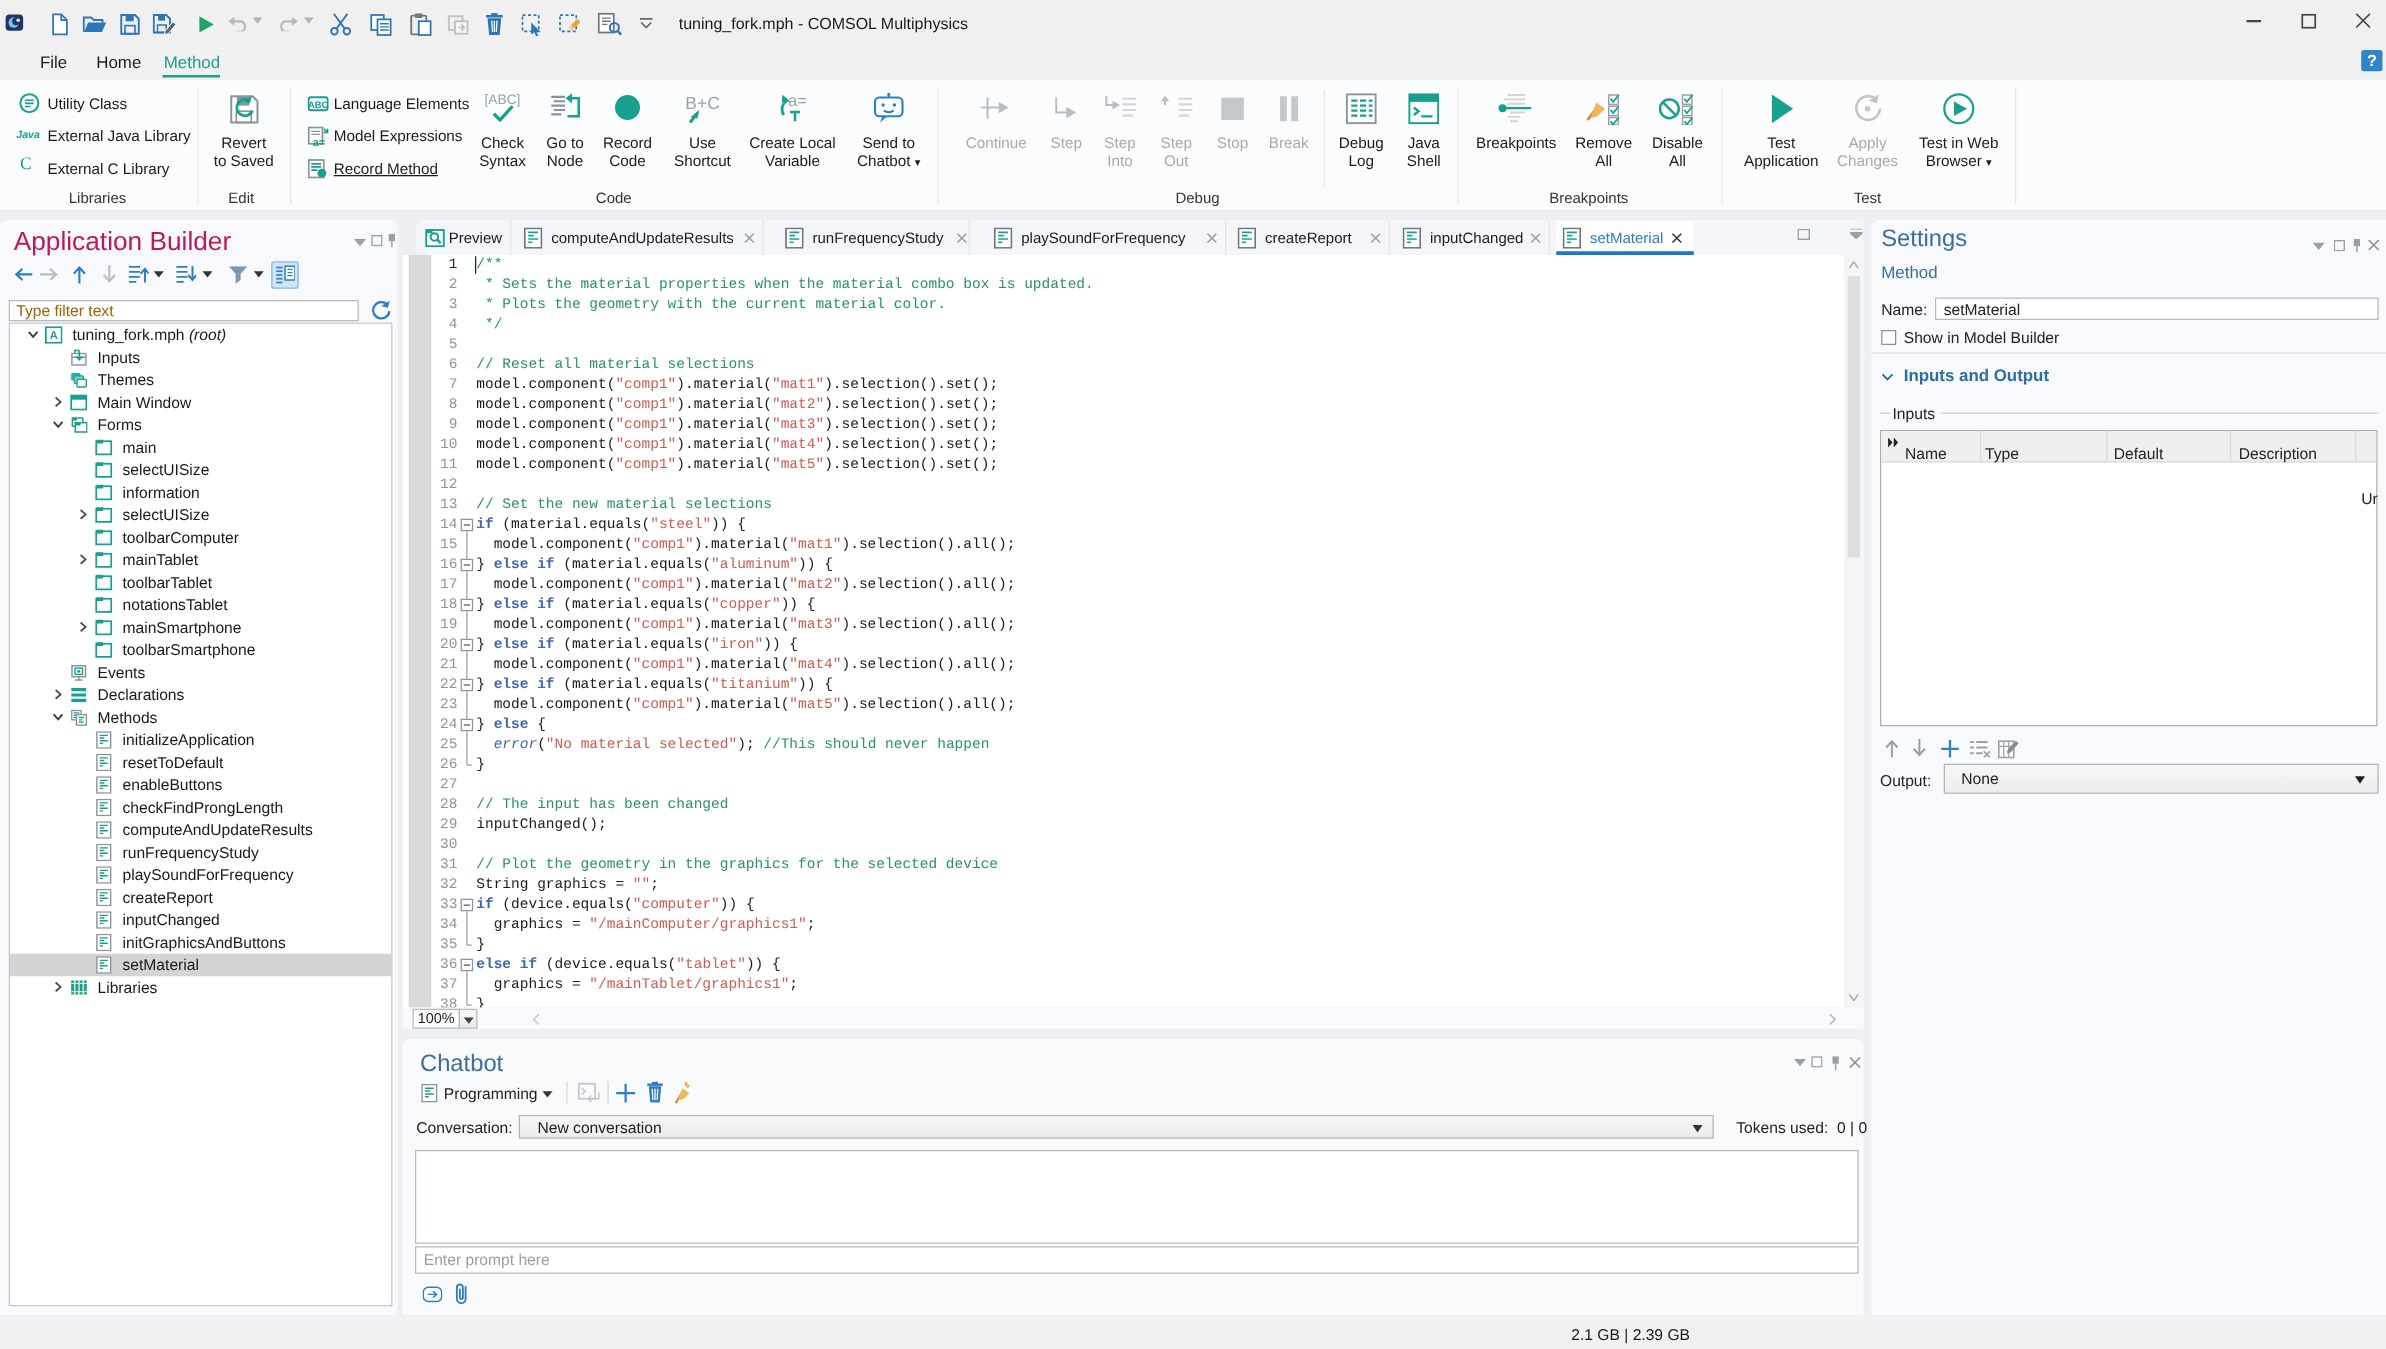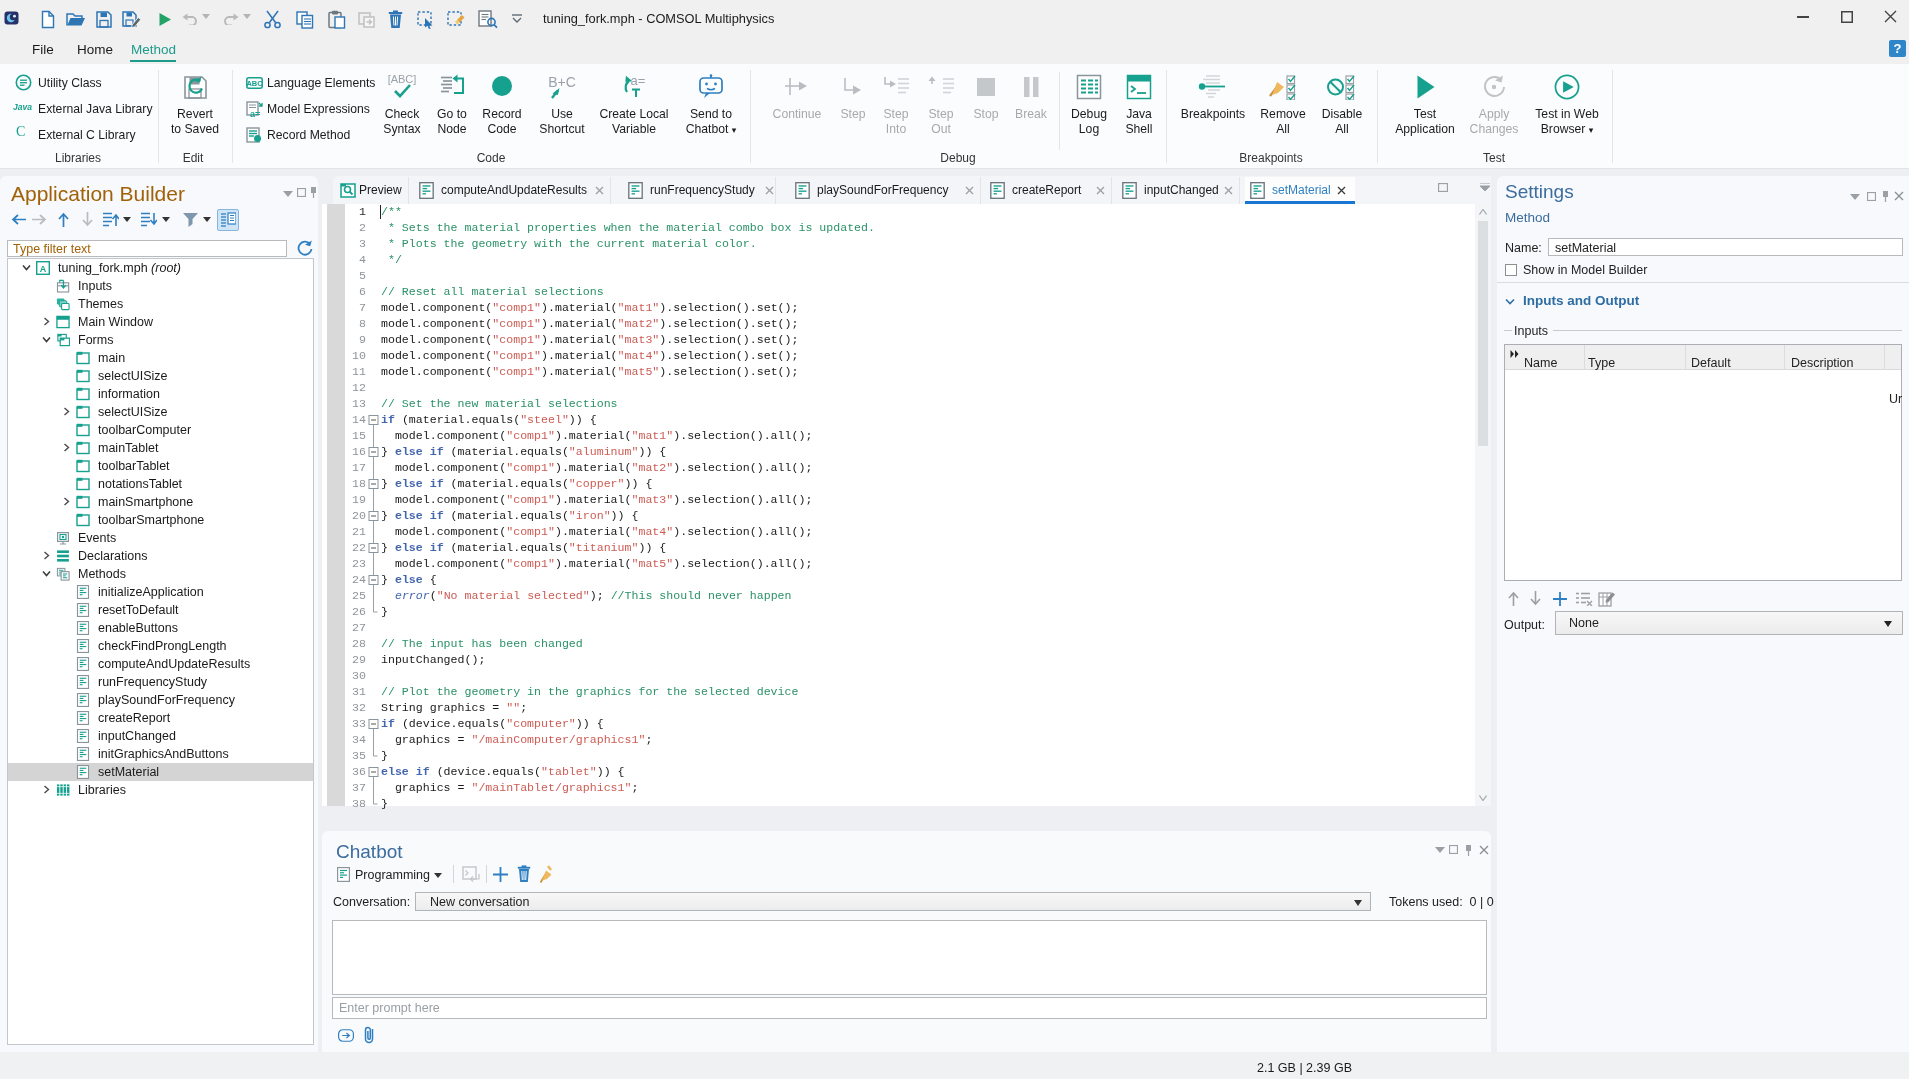--- a/index.html
+++ b/index.html
@@ -17,21 +17,21 @@
 .rbtn-l { position:absolute; top:10px; text-align:center; font-size:12.2px; color:#1c1c1c; line-height:14.5px; }
 .rbtn-l .ric { display:block; margin:0 auto 7px auto; width:26px; height:26px; position:relative; }
 .rbtn-s { position:absolute; height:16px; font-size:12.2px; color:#1c1c1c; line-height:16px; }
 .gray { color:#a9a9a9 !important; }
 
 #leftpanel { left:0; top:176px; width:318px; height:876px; background:#f7f9fc; border-radius:6px 6px 0 0; }
 #editor { left:322px; top:176px; width:1169px; height:647px; }
 #chatbot { left:322px; top:831px; width:1169px; height:221px; background:#f8fafc; border-radius:6px 6px 0 0; }
 #settings { left:1497px; top:176px; width:412px; height:876px; background:#f7f9fc; border-radius:6px 0 0 0; }
 #statusbar { left:0; top:1052px; width:1909px; height:27px; background:#eff1f2; }
-.ptitle { color:#a16207; font-size:21px; }
+.ptitle { color:#be185d; font-size:21px; }
 .stitle { color:#3c6d9e; font-size:19px; }
 
 #tree { left:7px; top:82px; width:307px; height:787px; background:#fff; border:1px solid #c3c7cb; overflow:hidden; }
 .trow { position:relative; height:18px; line-height:18px; font-size:12.5px; color:#1a1a1a; white-space:nowrap; }
 .trow .lbl { position:absolute; top:0; }
 .tsel { background:#d4d4d4; }
 .tic { position:absolute; top:2px; width:14px; height:14px; }
 .chev { position:absolute; top:4px; width:9px; height:9px; }
 
 #tabbar { left:11px; top:0; width:1158px; height:28px; background:#f3f5f8; border-radius:6px 0 0 0; }
@@ -215,21 +215,21 @@
   <div class="rbtn-s" style="left:267px;top:37px;">Model Expressions</div>
   <svg class="abs" style="left:246px;top:63px" width="17" height="16" viewBox="0 0 17 16">
       <rect x="1" y="1" width="12" height="14" fill="#fff" stroke="#8a949c" stroke-width="1.4"></rect>
       <g stroke="#16a08e" stroke-width="1.4">
         <path d="M3 4 H11"></path>
         <path d="M3 6.5 H11"></path>
         <path d="M3 9 H8"></path>
       </g>
       <circle cx="11.5" cy="11.5" r="3.5" fill="#16a08e"></circle>
     </svg>
-  <div class="rbtn-s" style="left:267px;top:63px;">Record Method</div>
+  <div class="rbtn-s" style="left:267px;top:63px;text-decoration:underline;">Record Method</div>
 
   <div class="rbtn-l" style="left:367px;width:70px;">
     <svg class="ric" width="34" height="26" viewBox="0 0 34 26" style="width:34px">
         <text x="17" y="9" text-anchor="middle" font-size="11" fill="#9aa2a9" font-family="Liberation Sans">[ABC]</text>
         <path d="M10 17 L15 22 L25 11" fill="none" stroke="#16a08e" stroke-width="2.6"></path>
       </svg>
     Check<br>Syntax</div>
   <div class="rbtn-l" style="left:417px;width:70px;">
     <svg class="ric" width="26" height="26" viewBox="0 0 26 26">
         <g stroke="#8a949c" stroke-width="1.7">
@@ -1045,20 +1045,32 @@
     <div class="abs" id="vscroll" style="left:1153px;top:0;width:16px;height:602px;background:#f4f5f7;">
       <svg class="abs" style="left:4px;top:5px" width="8" height="6" viewBox="0 0 8 6">
           <path d="M0.5 5.5 L4 0.5 L7.5 5.5" fill="none" stroke="#a8adb2" stroke-width="1.3"></path>
         </svg>
       <div class="abs" style="left:3px;top:17px;width:10px;height:225px;background:#dcdfe2;"></div>
       <svg class="abs" style="left:4px;top:591px" width="8" height="6" viewBox="0 0 8 6">
           <path d="M0.5 0.5 L4 5.5 L7.5 0.5" fill="none" stroke="#a8adb2" stroke-width="1.3"></path>
         </svg>
     </div>
   </div>
+  <div class="abs" id="zoomrow">
+    <div class="abs" style="left:8px;top:1px;width:38px;height:16px;background:#fff;border:1px solid #b6babd;font-size:11.5px;line-height:14px;text-align:center;">100%</div>
+    <div class="abs" style="left:45px;top:1px;width:15px;height:16px;background:linear-gradient(#f7f7f7,#e9e9e9);border:1px solid #b6babd;">
+        <div style="position:absolute;left:3px;top:6px;width:0;height:0;border-left:4px solid transparent;border-right:4px solid transparent;border-top:5px solid #444;"></div>
+      </div>
+    <svg class="abs" style="left:104px;top:5px" width="6" height="9" viewBox="0 0 6 9">
+        <path d="M5 0.5 L1 4.5 L5 8.5" fill="none" stroke="#c9ccd0" stroke-width="1.4"></path>
+      </svg>
+    <svg class="abs" style="left:1141px;top:5px" width="6" height="9" viewBox="0 0 6 9">
+        <path d="M1 0.5 L5 4.5 L1 8.5" fill="none" stroke="#b9bcbf" stroke-width="1.4"></path>
+      </svg>
+  </div>
 </div>
 <div class="abs" id="chatbot">
   <div class="abs stitle" style="left:14px;top:10px;">Chatbot</div>
   <svg class="abs" style="left:1113px;top:16px" width="10" height="6" viewBox="0 0 10 6">
       <path d="M0 0 H10 L5 6 Z" fill="#9aa0a5"></path>
     </svg>
   <svg class="abs" style="left:1127px;top:14px" width="9" height="9" viewBox="0 0 9 9">
       <rect x="0.5" y="0.5" width="8" height="8" fill="none" stroke="#9aa0a5" stroke-width="1.2"></rect>
     </svg>
   <svg class="abs" style="left:1143px;top:14px" width="7" height="11" viewBox="0 0 7 11">

